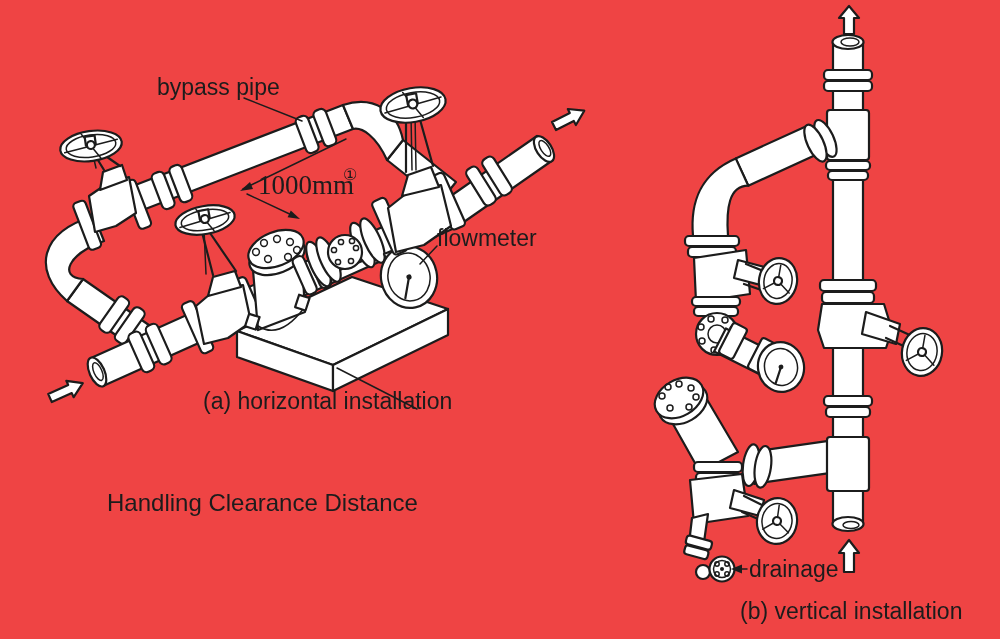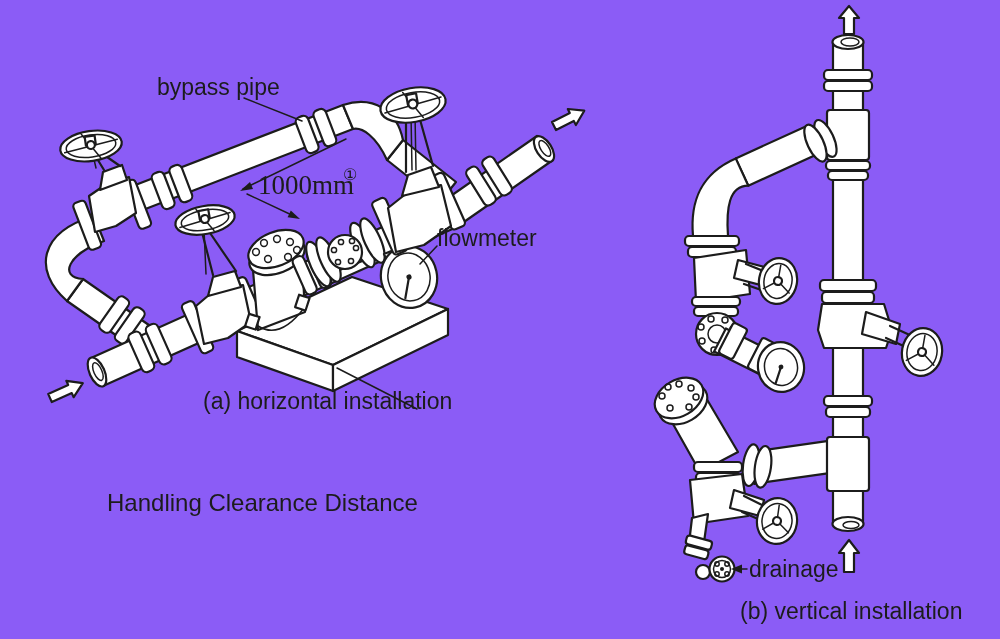--- a/index.html
+++ b/index.html
@@ -1,16 +1,16 @@
 <!DOCTYPE html>
 <html><head>
 <meta charset="utf-8">
 <style>
   html,body{margin:0;padding:0;background:#fff;}
-  .stage{position:relative;width:1000px;height:639px;background:#8b5cf6;overflow:hidden;
+  .stage{position:relative;width:1000px;height:639px;background:#ef4444;overflow:hidden;
          font-family:"Liberation Sans",sans-serif;}
   svg{display:block}
   
   .ink   {stroke:#1c1c1c;fill:none;stroke-width:2.2;stroke-linecap:round;stroke-linejoin:round;}
   .inkf  {stroke:#1c1c1c;fill:#ffffff;stroke-width:2.2;stroke-linejoin:round;}
   .inkt  {stroke:#1c1c1c;fill:none;stroke-width:1.5;stroke-linecap:round;}
   .solid {fill:#1c1c1c;stroke:none;}
   .lbl   {font-family:"Liberation Sans",sans-serif;font-size:23px;fill:#1c1c1c;}
   .lbl-note{font-family:"Liberation Sans",sans-serif;font-size:24px;fill:#1c1c1c;}
   .lbl-dim {font-family:"Liberation Serif","DejaVu Serif",serif;font-size:27px;fill:#1c1c1c;}

